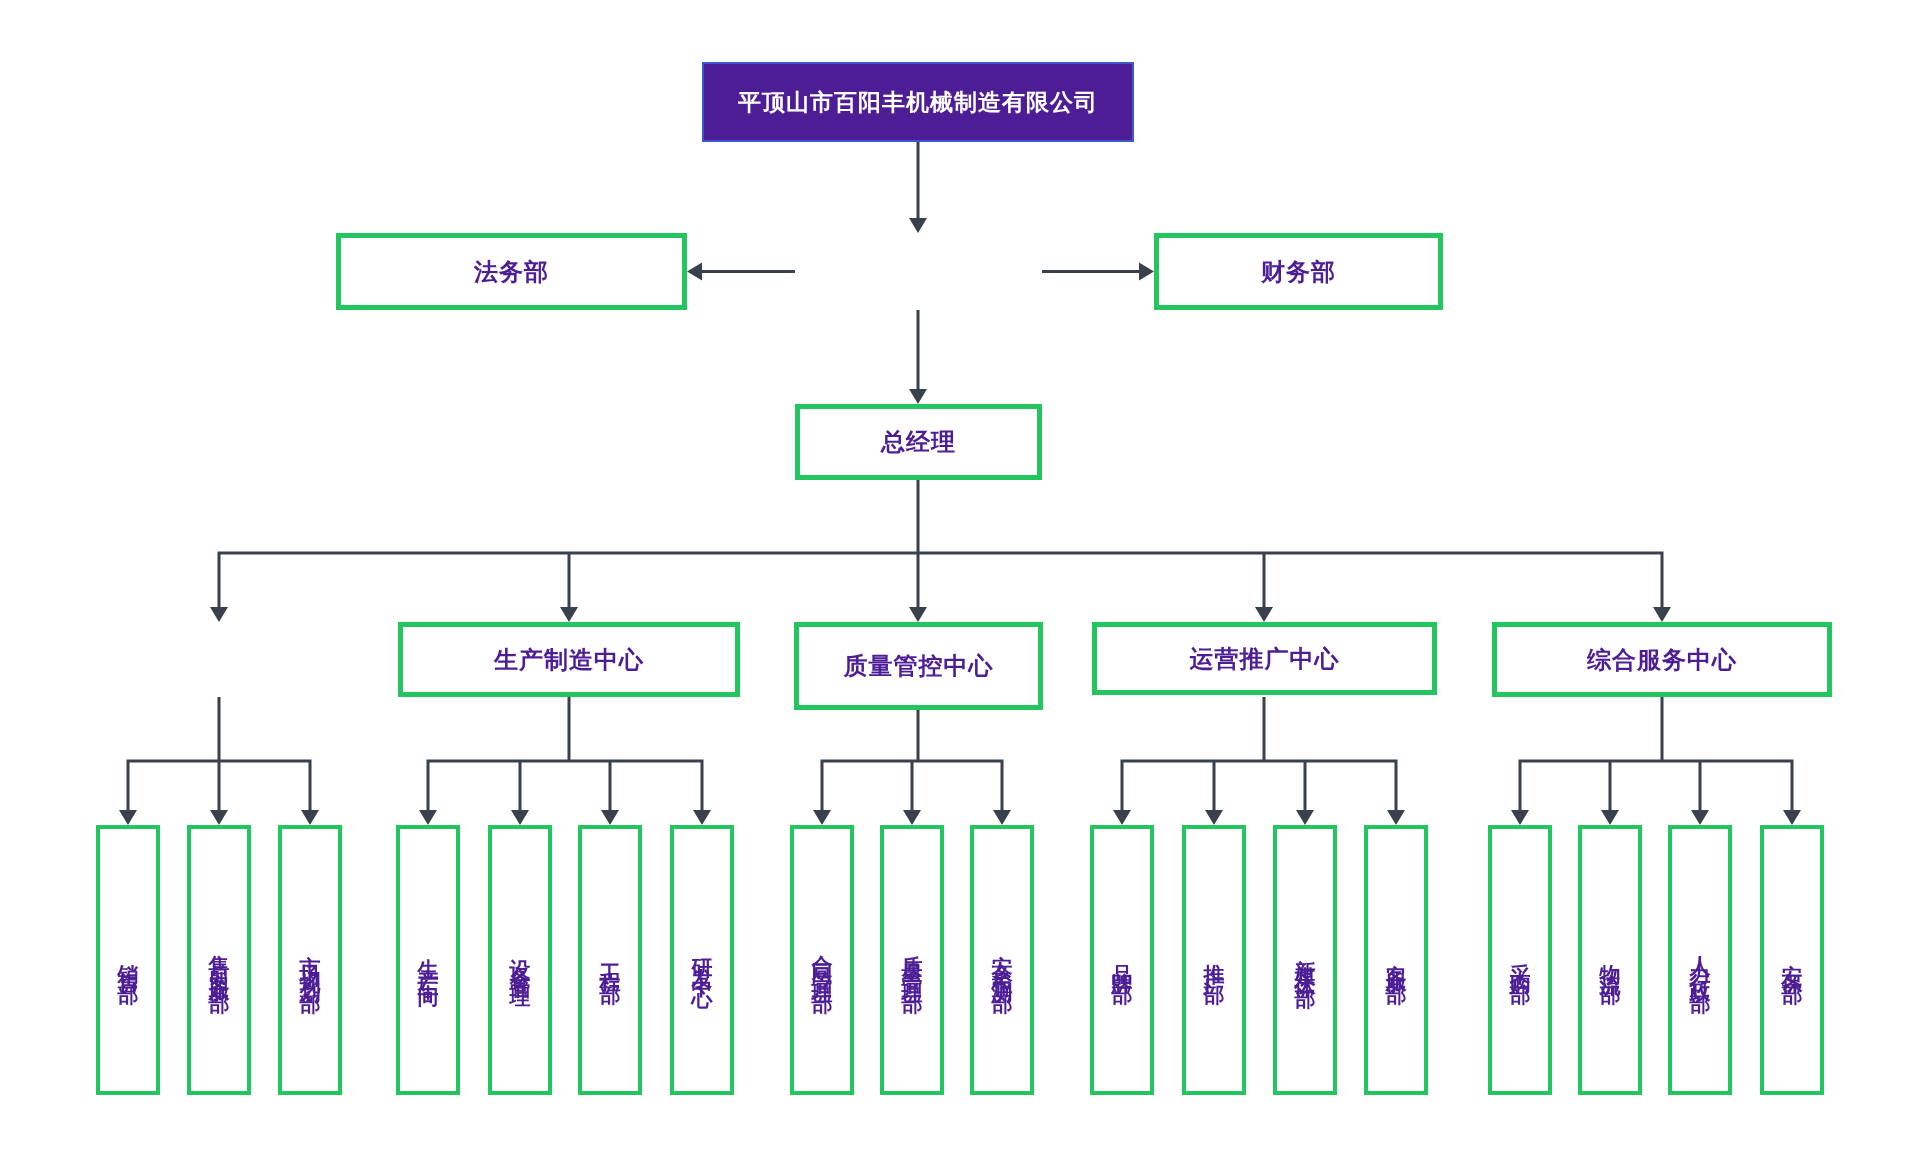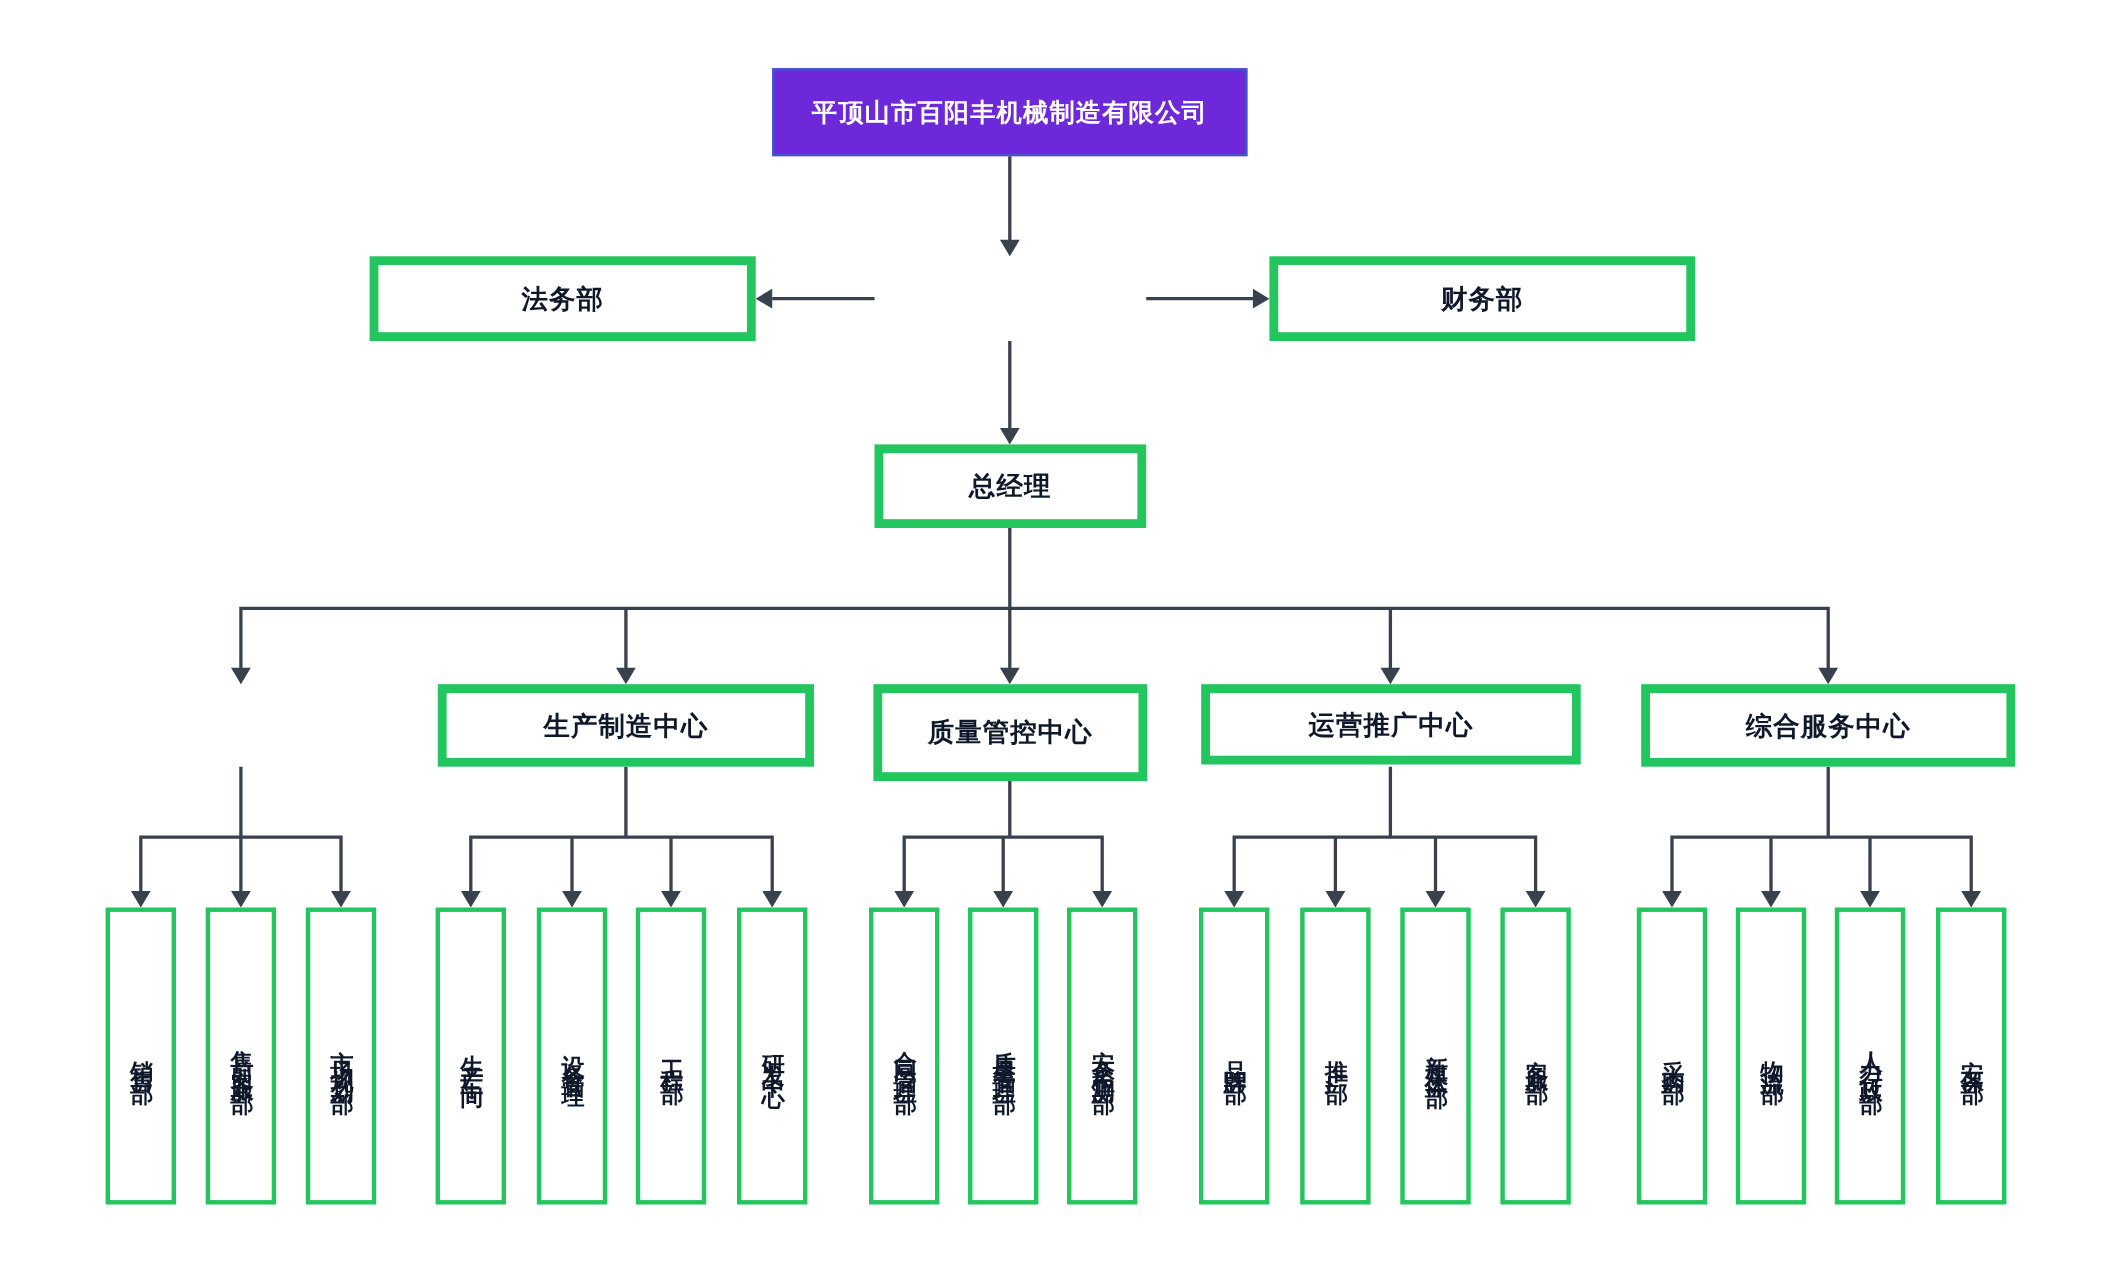--- a/index.html
+++ b/index.html
@@ -1,26 +1,26 @@
 <!DOCTYPE html>
 <html><head>
 <meta charset="utf-8">
 <style>
   html,body{margin:0;padding:0;background:#ffffff;}
   body{font-family:"Liberation Sans","DejaVu Sans",sans-serif;}
   .canvas{position:relative;width:1920px;height:1164px;background:#ffffff;overflow:hidden;}
   .connector-layer{position:absolute;left:0;top:0;pointer-events:none;}
   .box{
     position:absolute;box-sizing:border-box;background:#ffffff;
-    border:8px solid #22c55e;color:#0f172a;font-weight:bold;font-size:24px;
+    border:5px solid #22c55e;color:#4c1d95;font-weight:bold;font-size:24px;
     display:flex;align-items:center;justify-content:center;text-align:center;
     letter-spacing:1px;
   }
   .root-box{
-    background:#6d28d9;border:2px solid #3d58cf;color:#ffffff;font-size:23px;
+    background:#4c1d95;border:2px solid #3d58cf;color:#ffffff;font-size:23px;
     letter-spacing:1px;
   }
   .vbox{
     writing-mode:vertical-rl;text-orientation:upright;
     font-size:21px;letter-spacing:9px;border-width:4px;
   }
 </style>
 </head>
 <body>
 
@@ -70,21 +70,21 @@
          M1387 810 L1405 810 L1396 825 Z
          M1511 810 L1529 810 L1520 825 Z
          M1601 810 L1619 810 L1610 825 Z
          M1691 810 L1709 810 L1700 825 Z
          M1783 810 L1801 810 L1792 825 Z" fill="#39414d"></path>
   </svg>
 
   <div class="box root-box" style="left:702px;top:62px;width:432px;height:80px">平顶山市百阳丰机械制造有限公司</div>
 
   <div class="box" style="left:336px;top:233px;width:351px;height:77px">法务部</div>
-  <div class="box" style="left:1154px;top:233px;width:387px;height:77px">财务部</div>
+  <div class="box" style="left:1154px;top:233px;width:289px;height:77px">财务部</div>
 
   <div class="box" style="left:795px;top:404px;width:247px;height:76px">总经理</div>
 
   <div class="box" style="left:398px;top:622px;width:342px;height:75px">生产制造中心</div>
   <div class="box" style="left:794px;top:622px;width:249px;height:88px">质量管控中心</div>
   <div class="box" style="left:1092px;top:622px;width:345px;height:73px">运营推广中心</div>
   <div class="box" style="left:1492px;top:622px;width:340px;height:75px">综合服务中心</div>
 
   <div class="box vbox" style="left:96px;top:825px;width:64px;height:270px">销售部</div>
   <div class="box vbox" style="left:187px;top:825px;width:64px;height:270px">售前客服部</div>

